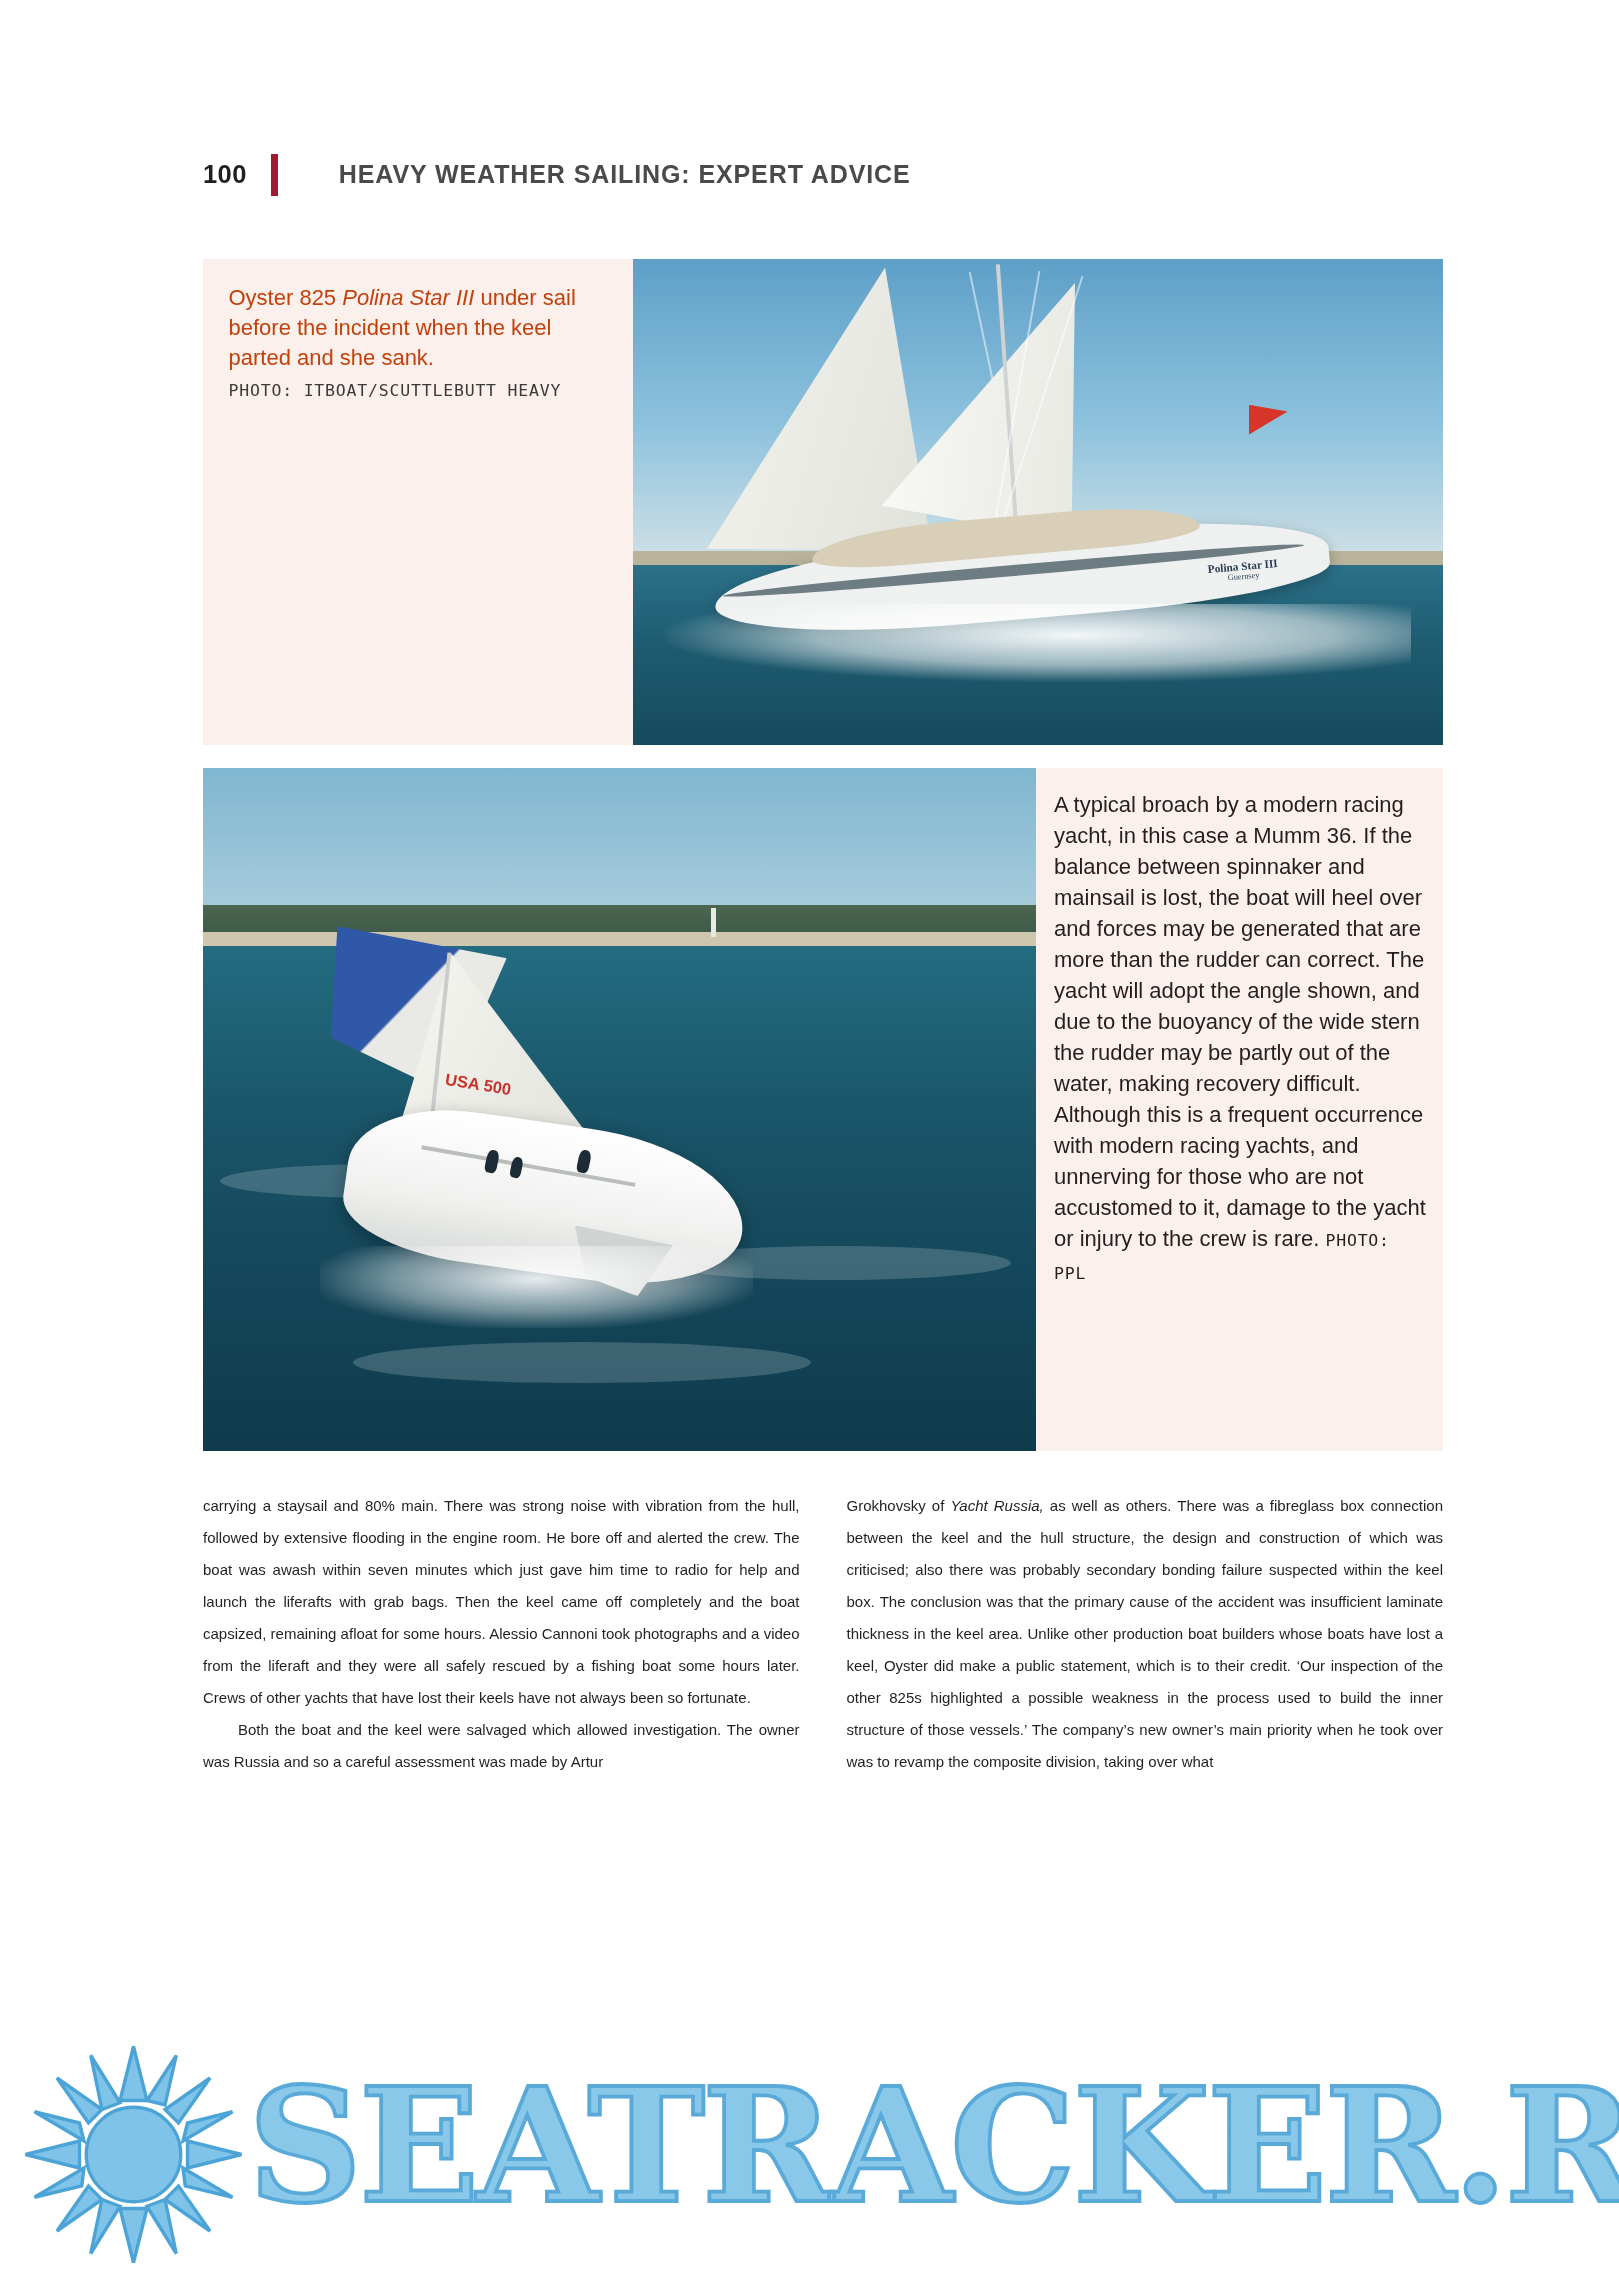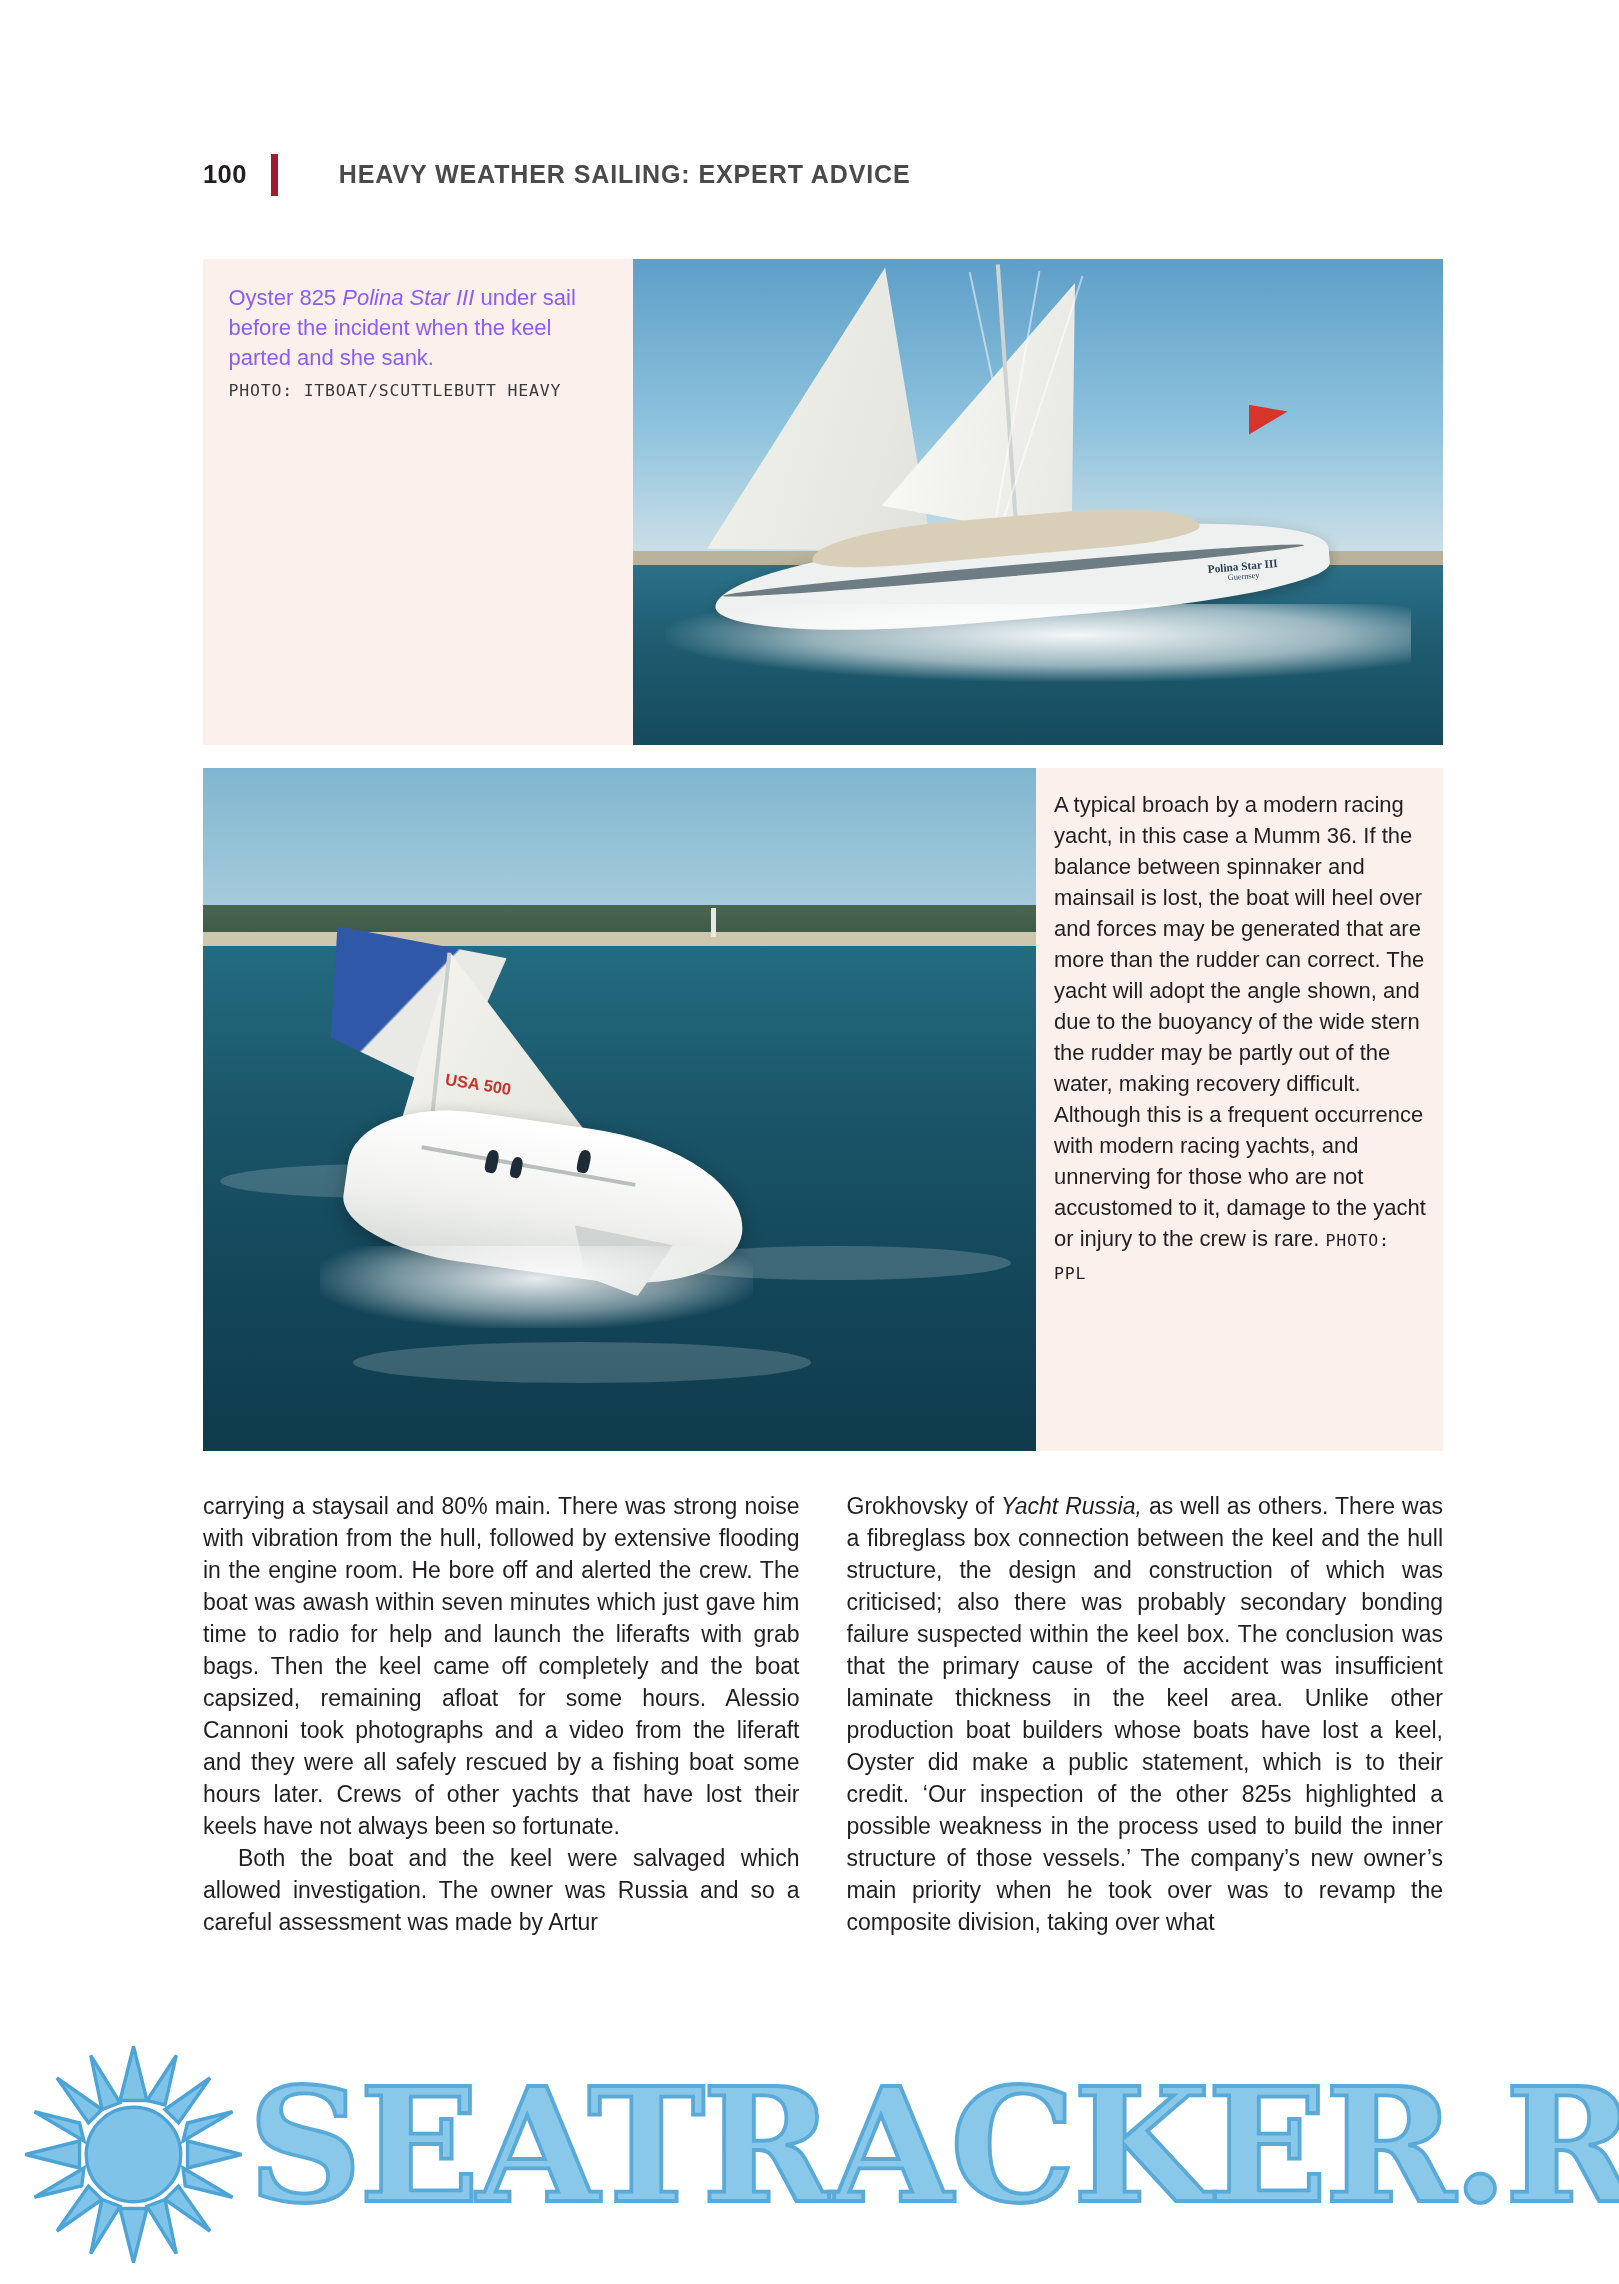--- a/index.html
+++ b/index.html
@@ -67,21 +67,21 @@
     top: 0;
     width: 430px;
     height: 486px;
     background: #fbf0ec;
     box-sizing: border-box;
     padding: 24px 25.5px 0 25.5px;
   }
   .fig1-caption-text {
     font-size: 22px;
     line-height: 30px;
-    color: #8b5cf6;
+    color: #c2410c;
   }
   .fig1-caption-text em { font-style: italic; }
   .fig-credit {
     font-size: 16.5px;
     letter-spacing: 0.8px;
     color: #3a3a3a;
     margin-top: 7.5px;
     font-family: "DejaVu Sans Mono", monospace;
   }
 
@@ -282,21 +282,21 @@
     top: 1490px;
     width: 1240px;
     display: flex;
     gap: 47px;
   }
   .col {
     width: 597px;
   }
   .col p {
     margin: 0;
-    font-size: 23px;
+    font-size: 15px;
     line-height: 32px;
     text-align: justify;
     color: #231f20;
   }
   .col p.indent { text-indent: 35px; }
   .col p em { font-style: italic; }
 
   
   .watermark {
     position: absolute;

